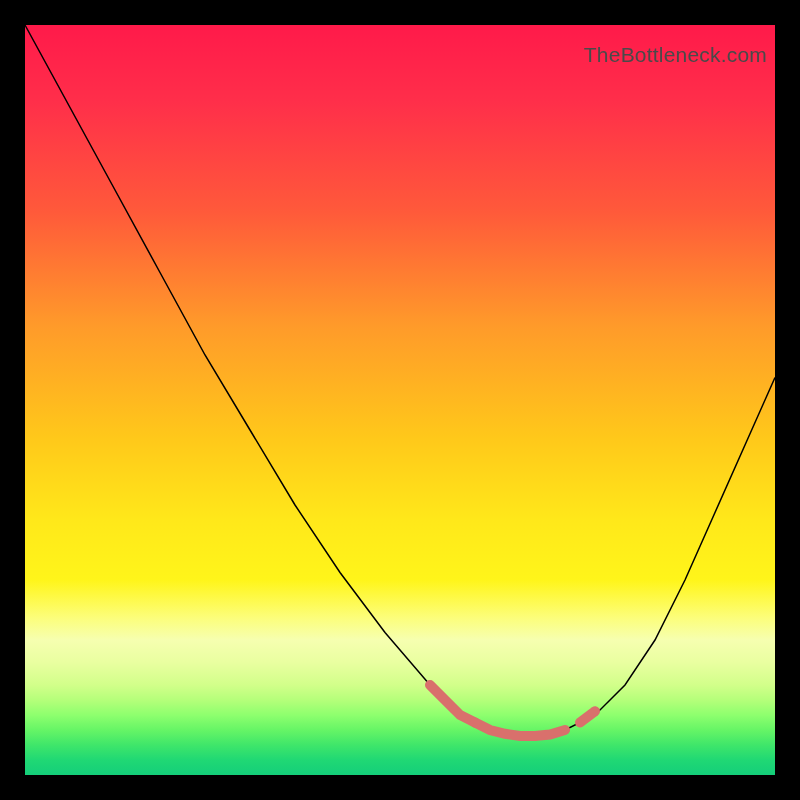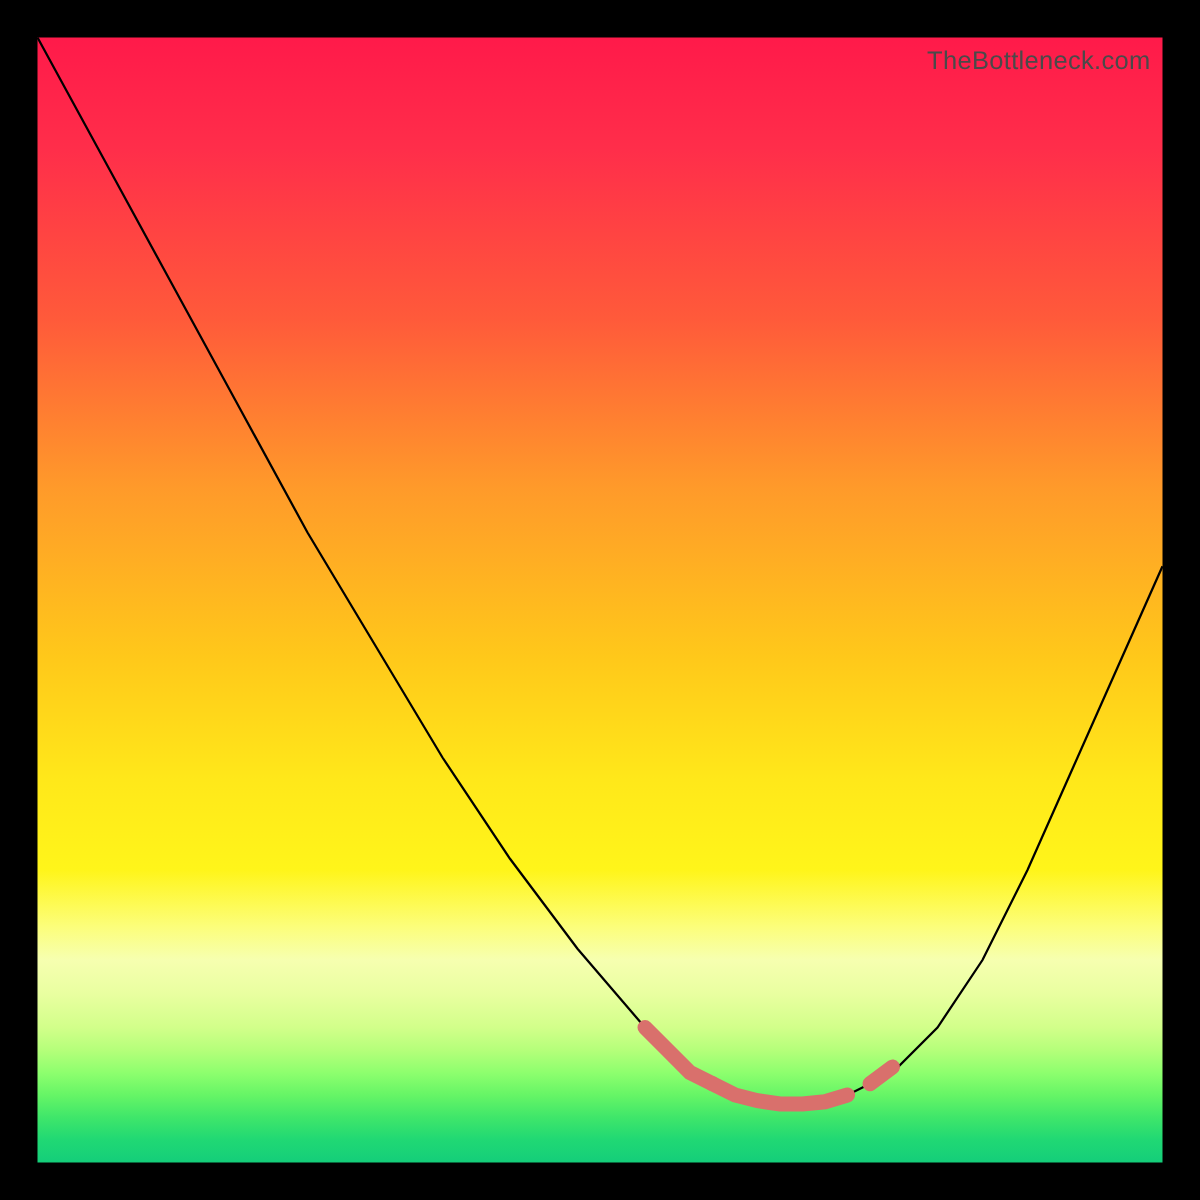--- a/index.html
+++ b/index.html
@@ -32,24 +32,24 @@
       #b5ff7a 90%,
       #8eff6e 92%,
       #66f566 94%,
       #3fe66a 96%,
       #20d874 98%,
       #14ce7a 100%
     );
   }
   .watermark {
     position: absolute;
-    top: 6px;
+    top: 18px;
     right: 8px;
     font-family: Arial, Helvetica, sans-serif;
-    font-size: 17px;
+    font-size: 21px;
     color: #4a4a4a;
     font-weight: 500;
     letter-spacing: 0.2px;
   }
   svg.curve {
     position: absolute;
     left: 0; top: 0;
     width: 750px;
     height: 750px;
     overflow: visible;

